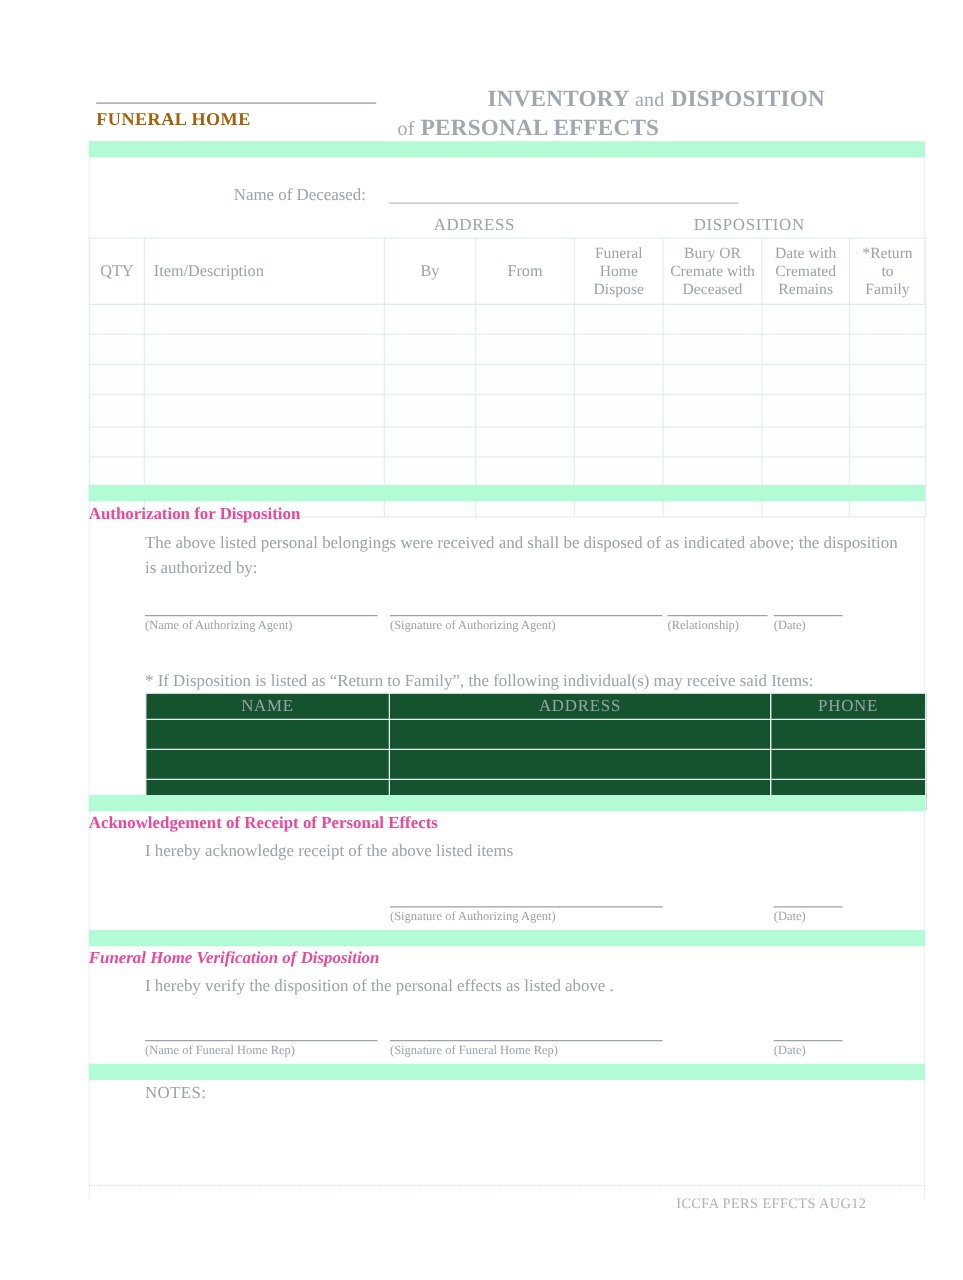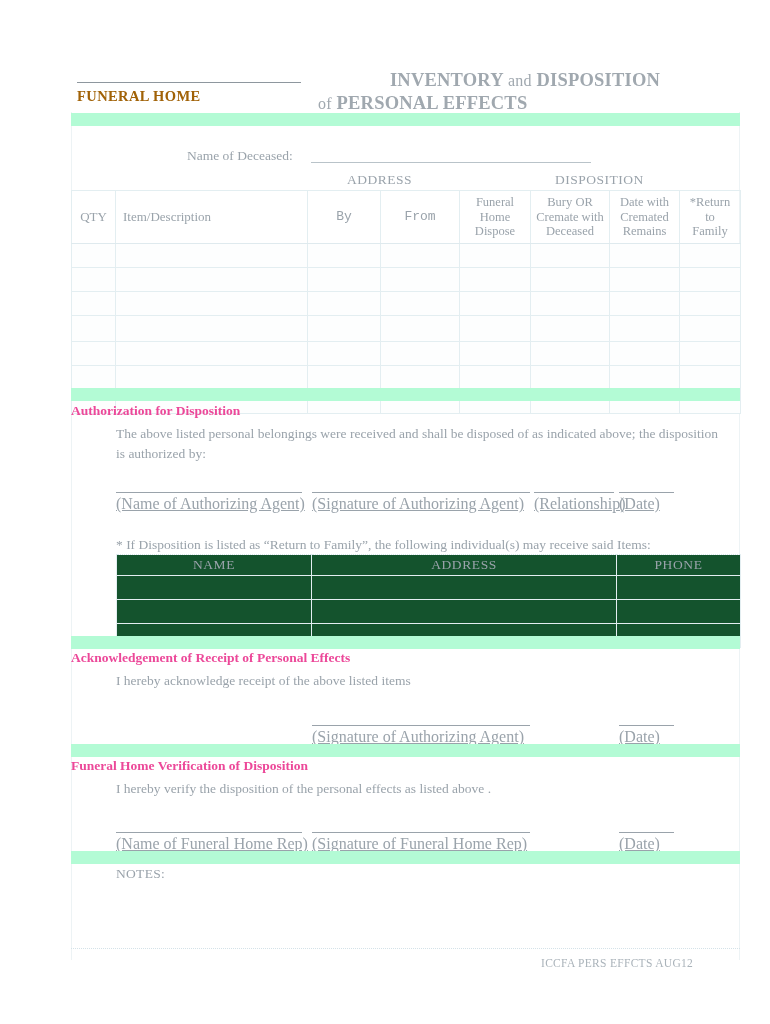--- a/index.html
+++ b/index.html
@@ -134,21 +134,21 @@
     padding: 0;
   }
   .inv-table thead th {
     height: 52px;
     vertical-align: middle;
     line-height: 1.18;
     border-bottom: 1px solid #dfeaee;
   }
   .inv-table th.qty   { text-align: center; font-size: 13px; }
   .inv-table th.item  { text-align: left; padding-left: 7px; font-size: 13px; }
-  .inv-table th.ctr   { font-size: 13px; font-family: Liberation Mono, monospace; }
+  .inv-table th.ctr   { font-size: 13px; }
   .inv-table th.small { text-align: center; font-size: 12.5px; }
   .inv-table tbody td { height: 23px; background: #fdfefe; }
   .inv-table tbody tr:nth-child(4) td { border-top: 1px dotted #cfe3ea; }
   .inv-table tbody tr:nth-child(5) td { border-top: 1px dotted #cfe3ea; }
   .inv-table tbody tr.tall td { height: 25px; }
 
   
   .sec-title {
     position: absolute;
     width: 669px;
@@ -167,24 +167,23 @@
   }
 
   
   .sig-line {
     position: absolute;
     height: 0;
     border-bottom: 1px solid #9aa3ab;
   }
   .sig-cap {
     position: absolute;
-    font-size: 16px;
+    font-size: 10px;
     color: #9aa3ab;
     white-space: nowrap;
-    text-decoration: underline;
   }
 
   
   .recip-table {
     position: absolute;
     left: 116px; top: 554px;
     width: 624px;
     border-collapse: collapse;
     table-layout: fixed;
   }
@@ -440,21 +439,21 @@
   <div class="para" style="top:671px; width:614px;">I hereby acknowledge receipt of the above listed items</div>
 
   <div class="sig-line" style="left:312px; top:725px; width:218px;"></div>
   <div class="sig-cap" style="left:312px; top:728px;">(Signature of Authorizing Agent)</div>
 
   <div class="sig-line" style="left:619px; top:725px; width:55px;"></div>
   <div class="sig-cap" style="left:619px; top:728px;">(Date)</div>
 
   <div class="greenbar" style="top:744px;"></div>
 
-  <div class="sec-title" style="top:758px;">Funeral Home Verification of Disposition</div>
+  <div class="sec-title" style="top:758px;font-style:italic;">Funeral Home Verification of Disposition</div>
   <div class="para" style="top:779px; width:614px;">I hereby verify  the disposition of the personal effects as listed above .</div>
 
   <div class="sig-line" style="left:116px; top:832px; width:186px;"></div>
   <div class="sig-cap" style="left:116px; top:835px;">(Name of Funeral Home Rep)</div>
 
   <div class="sig-line" style="left:312px; top:832px; width:218px;"></div>
   <div class="sig-cap" style="left:312px; top:835px;">(Signature of Funeral Home Rep)</div>
 
   <div class="sig-line" style="left:619px; top:832px; width:55px;"></div>
   <div class="sig-cap" style="left:619px; top:835px;">(Date)</div>

